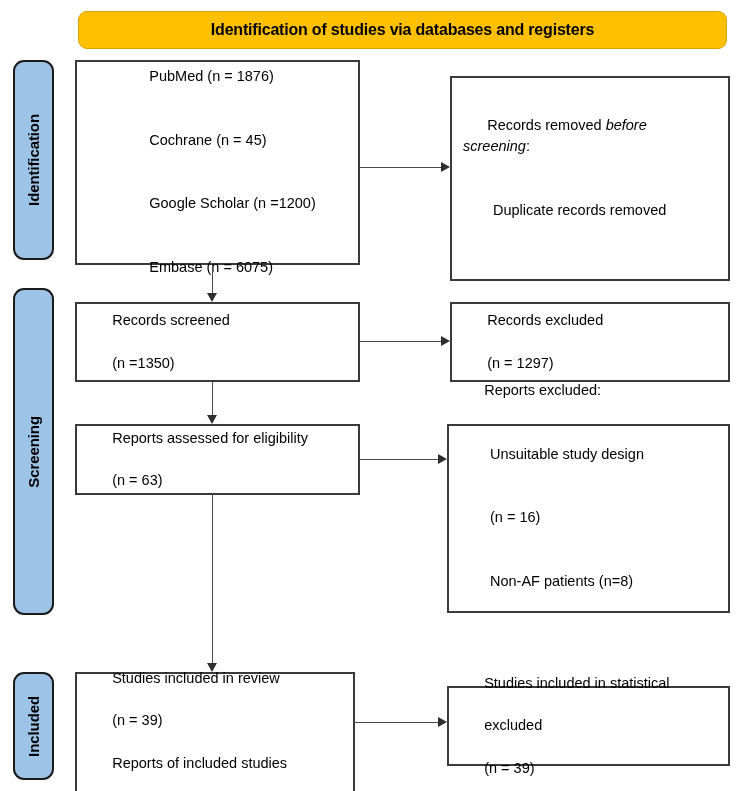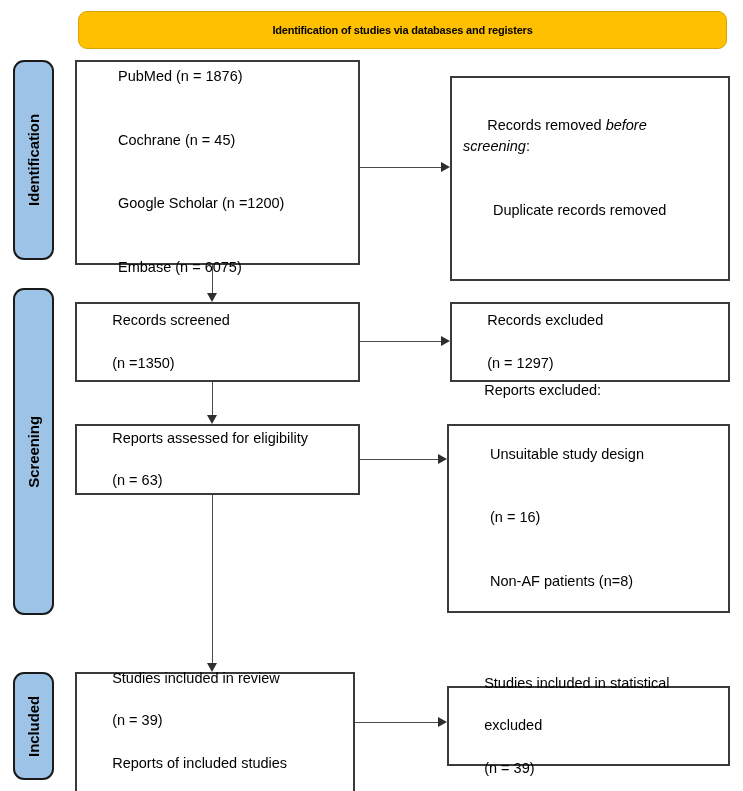--- a/index.html
+++ b/index.html
@@ -28,21 +28,21 @@
     height: 38px;
     background: #FFC000;
     border: 1.5px solid #D9A400;
     border-radius: 9px;
     display: flex;
     align-items: center;
     justify-content: center;
     box-sizing: border-box;
   }
   .banner-text {
-    font-size: 11px;
+    font-size: 16px;
     font-weight: bold;
     letter-spacing: -0.2px;
     color: #000000;
     white-space: nowrap;
   }
 
   
   .stage {
     position: absolute;
     left: 13px;
@@ -81,21 +81,21 @@
   .box-body {
     font-size: 14.5px;
     line-height: 1.46;
     color: #000000;
     padding: 0 11px;
     white-space: pre-wrap;
   }
   .indent { padding-left: 30px; display: block; }
   .ital { font-style: italic; }
 
-  #box-identified   { left: 75px;  top: 60px;  width: 285px; height: 205px; }
+  #box-identified   { left: 75px;  top: 60px;  width: 285px; height: 205px; align-items: center; }
   #box-removed      { left: 450px; top: 76px;  width: 280px; height: 205px; }
   #box-screened     { left: 75px;  top: 302px; width: 285px; height: 80px;  }
   #box-excluded-rec { left: 450px; top: 302px; width: 280px; height: 80px;  }
   #box-eligibility  { left: 75px;  top: 424px; width: 285px; height: 71px;  }
   #box-excluded-rep { left: 447px; top: 424px; width: 283px; height: 189px; }
   #box-included     { left: 75px;  top: 672px; width: 280px; height: 140px; }
   #box-statistical  { left: 447px; top: 686px; width: 283px; height: 80px;  }
 
   
   #box-excluded-rep .box-body { margin-top: -44px; }

